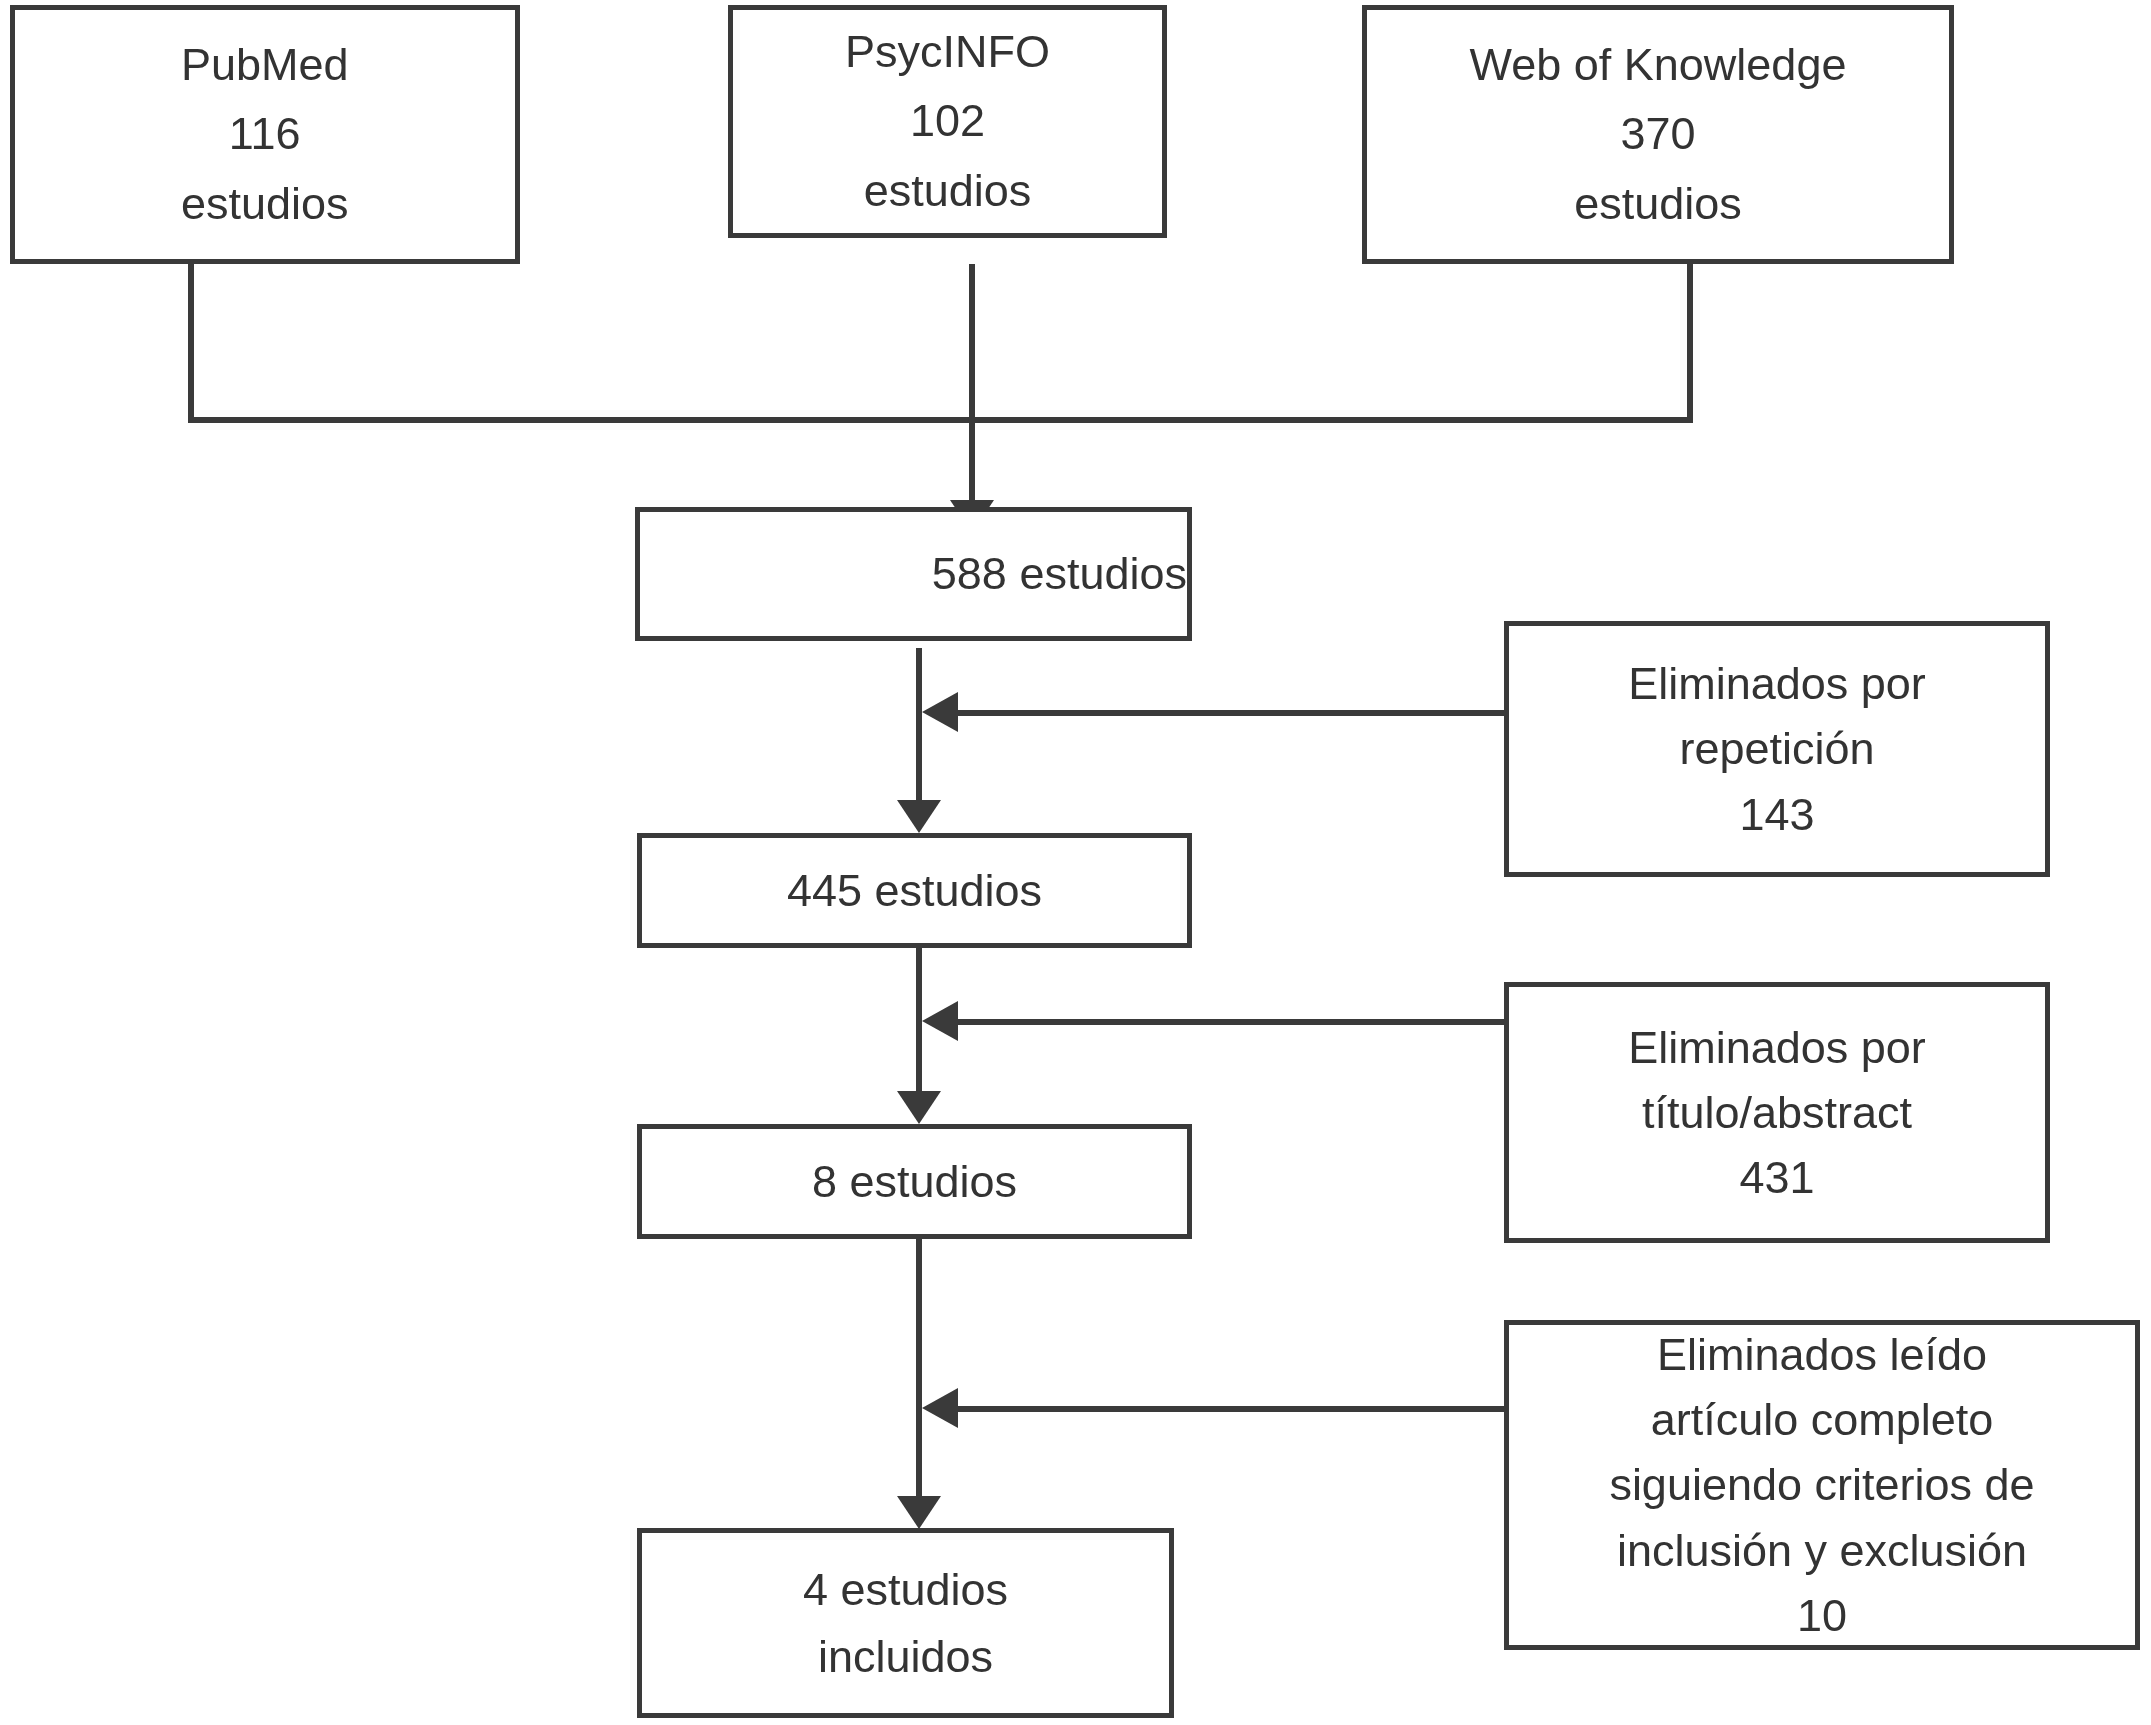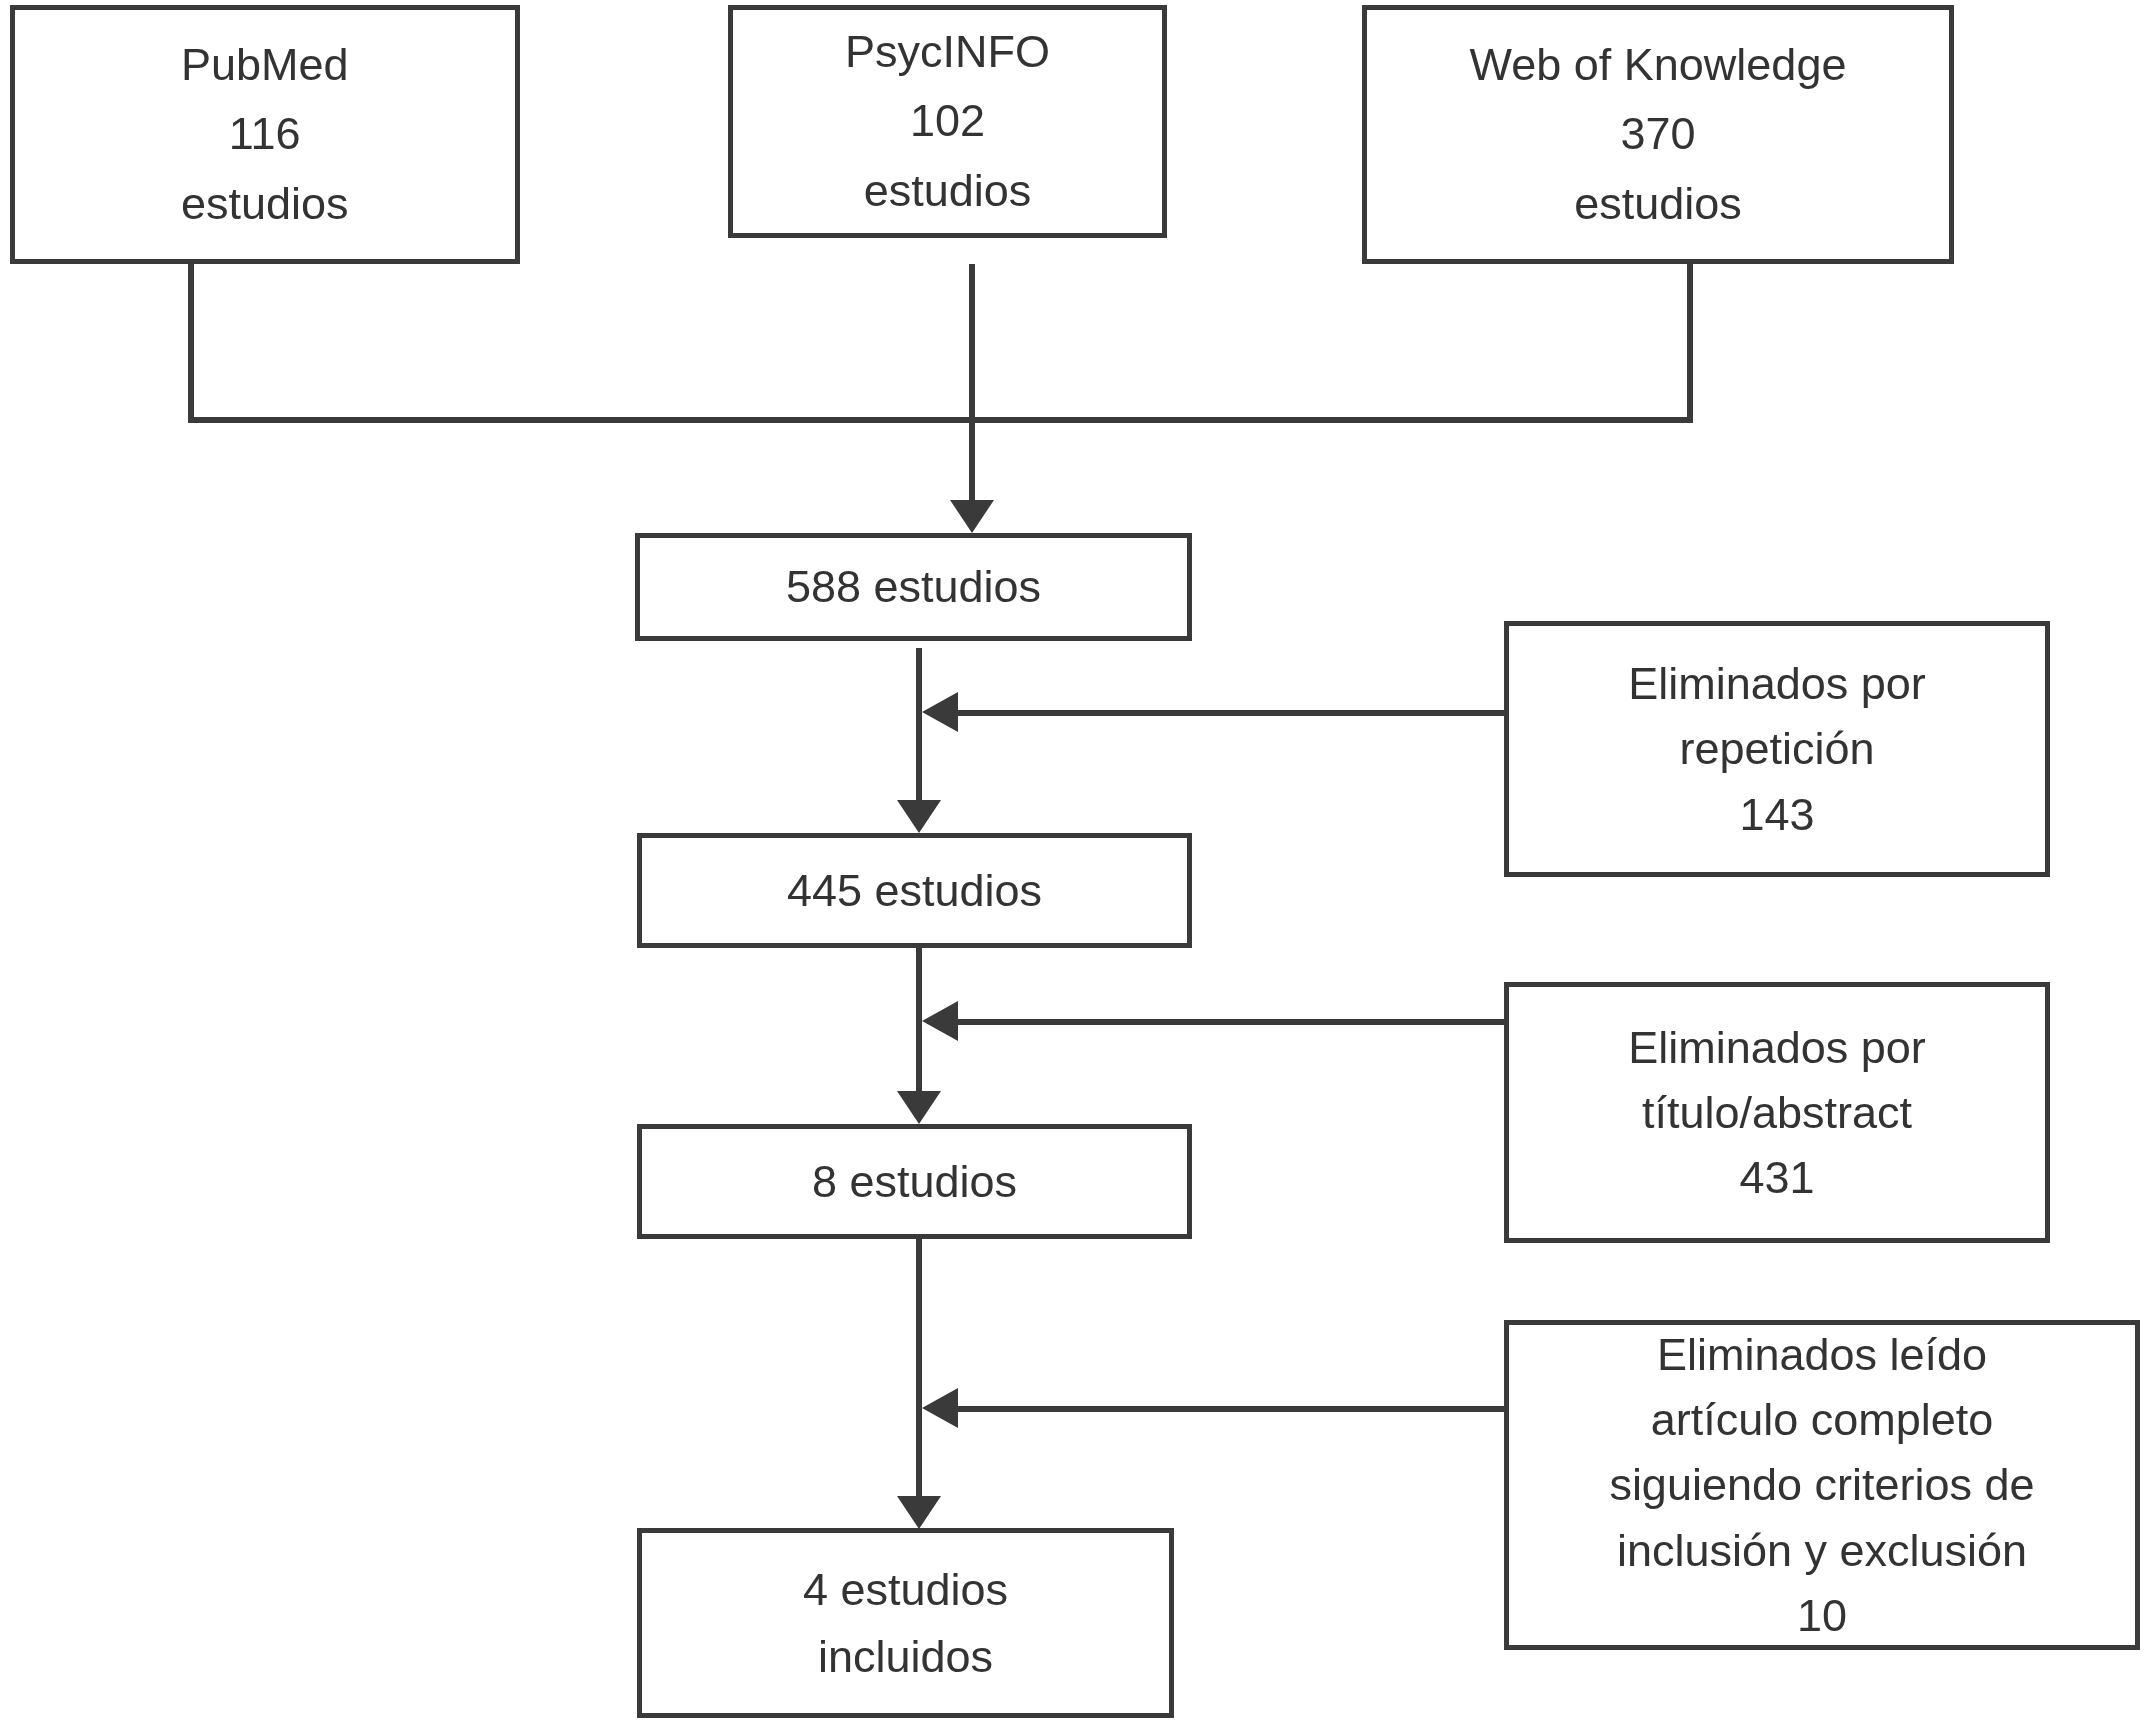--- a/index.html
+++ b/index.html
@@ -29,21 +29,21 @@
     font-size:45px;
     line-height:1.5;
     color:var(--text);
   }
   
   .src-pubmed  {left:9.7px;  top:4.8px; width:510px; height:259px;text-align:center;}
   .src-psycinfo{left:728px; top:4.8px; width:439px; height:233px;}
   .src-wok     {left:1362px;top:4.8px; width:592px; height:259px;}
   .src-pubmed .box-text,.src-psycinfo .box-text,.src-wok .box-text{line-height:1.55;}
   
-  .stage-588{left:635px;top:533px; width:557px;height:108px;}
+  .stage-588{left:635px;top:507px; width:557px;height:134px;justify-content:flex-end;}
   .stage-445{left:637px;top:833px; width:555px;height:115px;}
   .stage-14 {left:637px;top:1124px;width:555px;height:115px;}
   .stage-4  {left:637px;top:1528px;width:537px;height:190px;}
   
   .exc-1{left:1504px;top:621px; width:546px;height:256px;}
   .exc-2{left:1504px;top:982px;width:546px;height:261px;}
   .exc-3{left:1504px;top:1320px;width:636px;height:330px;}
   .exc-1 .box-text,.exc-2 .box-text,.exc-3 .box-text{line-height:1.45;}
   
   .line{position:absolute;background:var(--line);}

